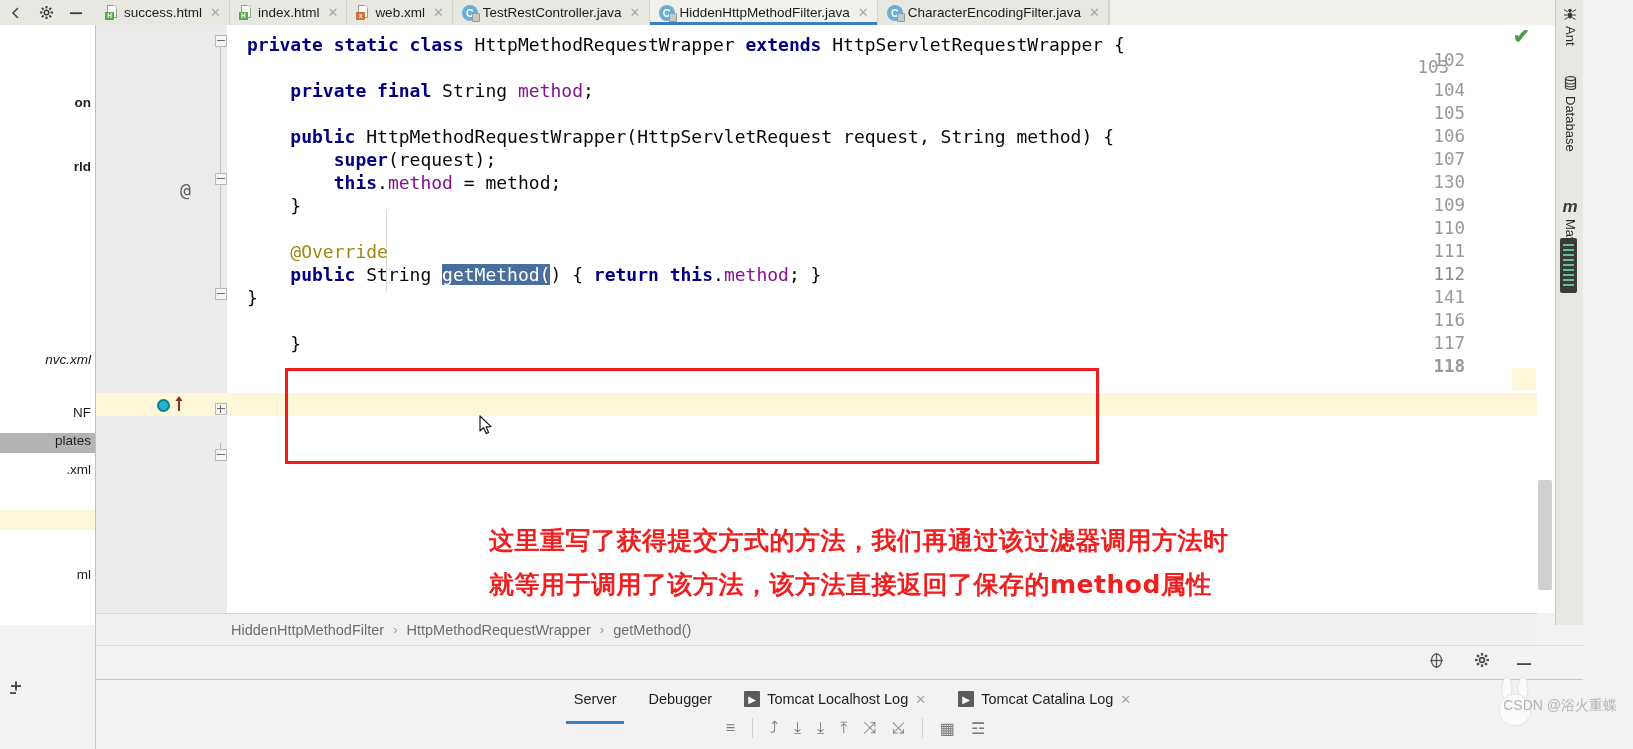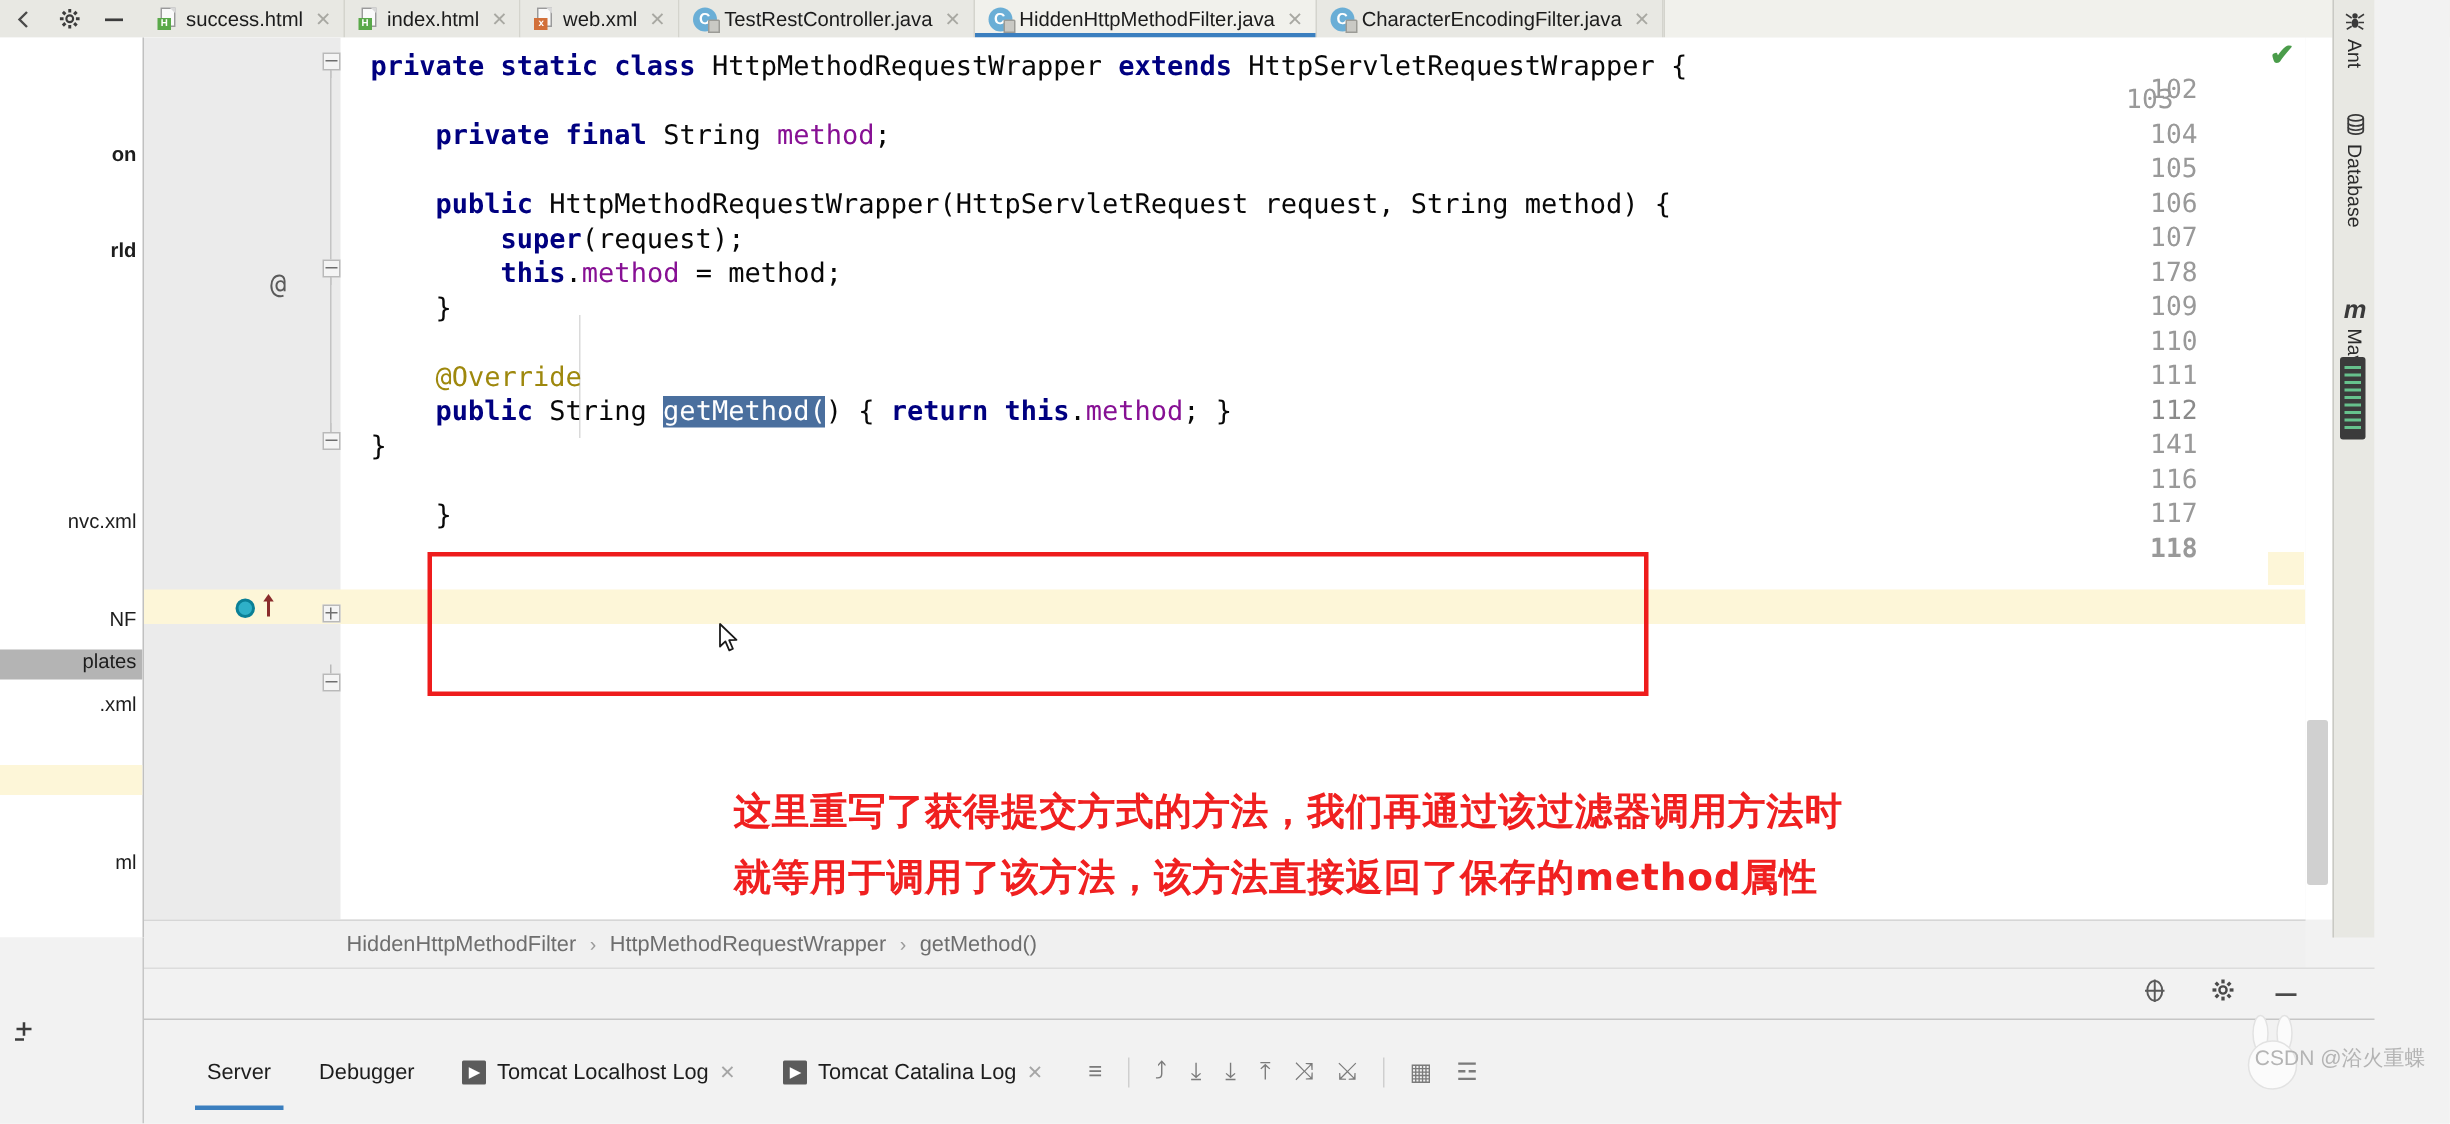--- a/index.html
+++ b/index.html
@@ -130,21 +130,21 @@
   .mvnbar i { position:absolute; left:3px; width:11px; height:2px; background:#66c18c; }
 
   
   .statusstrip { position:absolute; left:96px; top:645px; width:1487px; height:34px;
                  background:#f2f2f2; border-top:1px solid #dcdcdc; }
   .statusstrip .sicon { position:absolute; top:6px; color:#5a5a5a; }
 
   
   .bottombar { position:absolute; left:96px; top:679px; width:1487px; height:70px;
                background:#f2f2f2; border-top:1px solid #c6c6c6;
-               display:flex; align-items:center; gap:0; padding-left:26px; }
+               display:flex; align-items:center; gap:0; padding-left:26px;flex-direction:column; }
   .btab { font-size:14.5px; color:#1d1d1d; padding:0 16px; height:38px;
           display:flex; align-items:center; gap:7px; position:relative; white-space:nowrap; }
   .btab.active:after { content:""; position:absolute; left:8px; right:8px; bottom:-6px;
                        height:3px; background:#3b7fbf; }
   .runsq { width:16px; height:16px; background:#5b5b5b; color:#fff; font-size:10px;
            display:flex; align-items:center; justify-content:center; border-radius:1px; }
   .btab .x { color:#a6a6a6; font-size:13px; }
   .bsep { width:1px; height:20px; background:#cfcfcf; margin:0 9px; }
   .bico { font-size:16px; color:#7b7b7b; padding:0 8px; }
 
@@ -232,21 +232,21 @@
       </div>
     <div class="tabfill"></div>
   </div>
 
   <div class="leftpane">
     <div class="selrow" style="top:408px;"></div>
     <div class="yelrow" style="top:485px;"></div>
     <div id="tree">
         <div class="ln b" style="top: 70px;">on</div>
         <div class="ln b" style="top: 134px;">rld</div>
-        <div class="ln" style="top: 315px;">nvc.xml</div>
+        <div class="ln" style="top: 327px; font-style: italic;">nvc.xml</div>
         <div class="ln" style="top: 380px;">NF</div>
         <div class="ln" style="top: 408px;">plates</div>
         <div class="ln" style="top: 437px;">.xml</div>
         <div class="ln" style="top: 542px;">ml</div>
       </div>
   </div>
   <div class="leftbottom">
     <div class="plus">
       <svg width="16" height="16" viewBox="0 0 16 16">
         <line x1="3" y1="6" x2="13" y2="6" stroke="#3c3c3c" stroke-width="1.7"></line>
@@ -261,21 +261,21 @@
 
     <div class="hl-line" style="top:368px;"></div>
 
     <div id="gutter-nums">
         <div class="lnum" style="top: 24px; right: 72px;">102</div>
         <div class="lnum" style="top: 31px; right: 88px;">103</div>
         <div class="lnum" style="top: 54px; right: 72px;">104</div>
         <div class="lnum" style="top: 77px; right: 72px;">105</div>
         <div class="lnum" style="top: 100px; right: 72px;">106</div>
         <div class="lnum" style="top: 123px; right: 72px;">107</div>
-        <div class="lnum" style="top: 146px; right: 72px;">178</div>
+        <div class="lnum" style="top: 146px; right: 72px;">130</div>
         <div class="lnum" style="top: 169px; right: 72px;">109</div>
         <div class="lnum" style="top: 192px; right: 72px;">110</div>
         <div class="lnum" style="top: 215px; right: 72px;">111</div>
         <div class="lnum cur" style="top: 238px; right: 72px;">112</div>
         <div class="lnum" style="top: 261px; right: 72px;">141</div>
         <div class="lnum" style="top: 284px; right: 72px;">116</div>
         <div class="lnum" style="top: 307px; right: 72px;">117</div>
         <div class="lnum" style="top: 330px; right: 72px; font-weight: bold;">118</div>
       </div>
 

